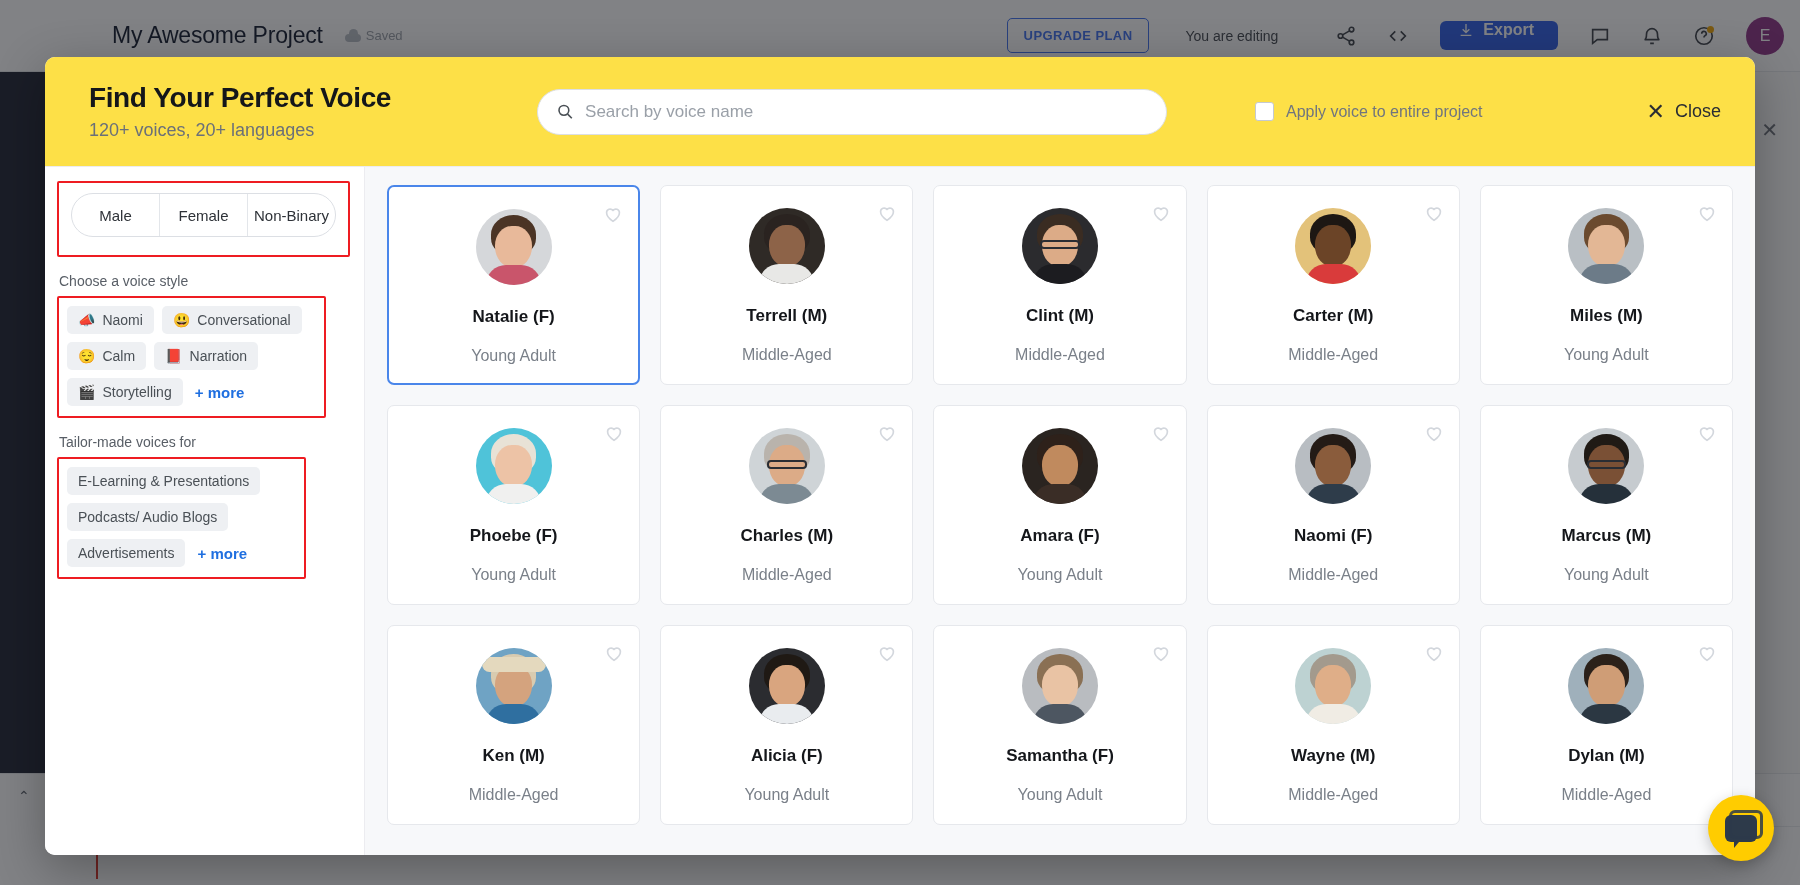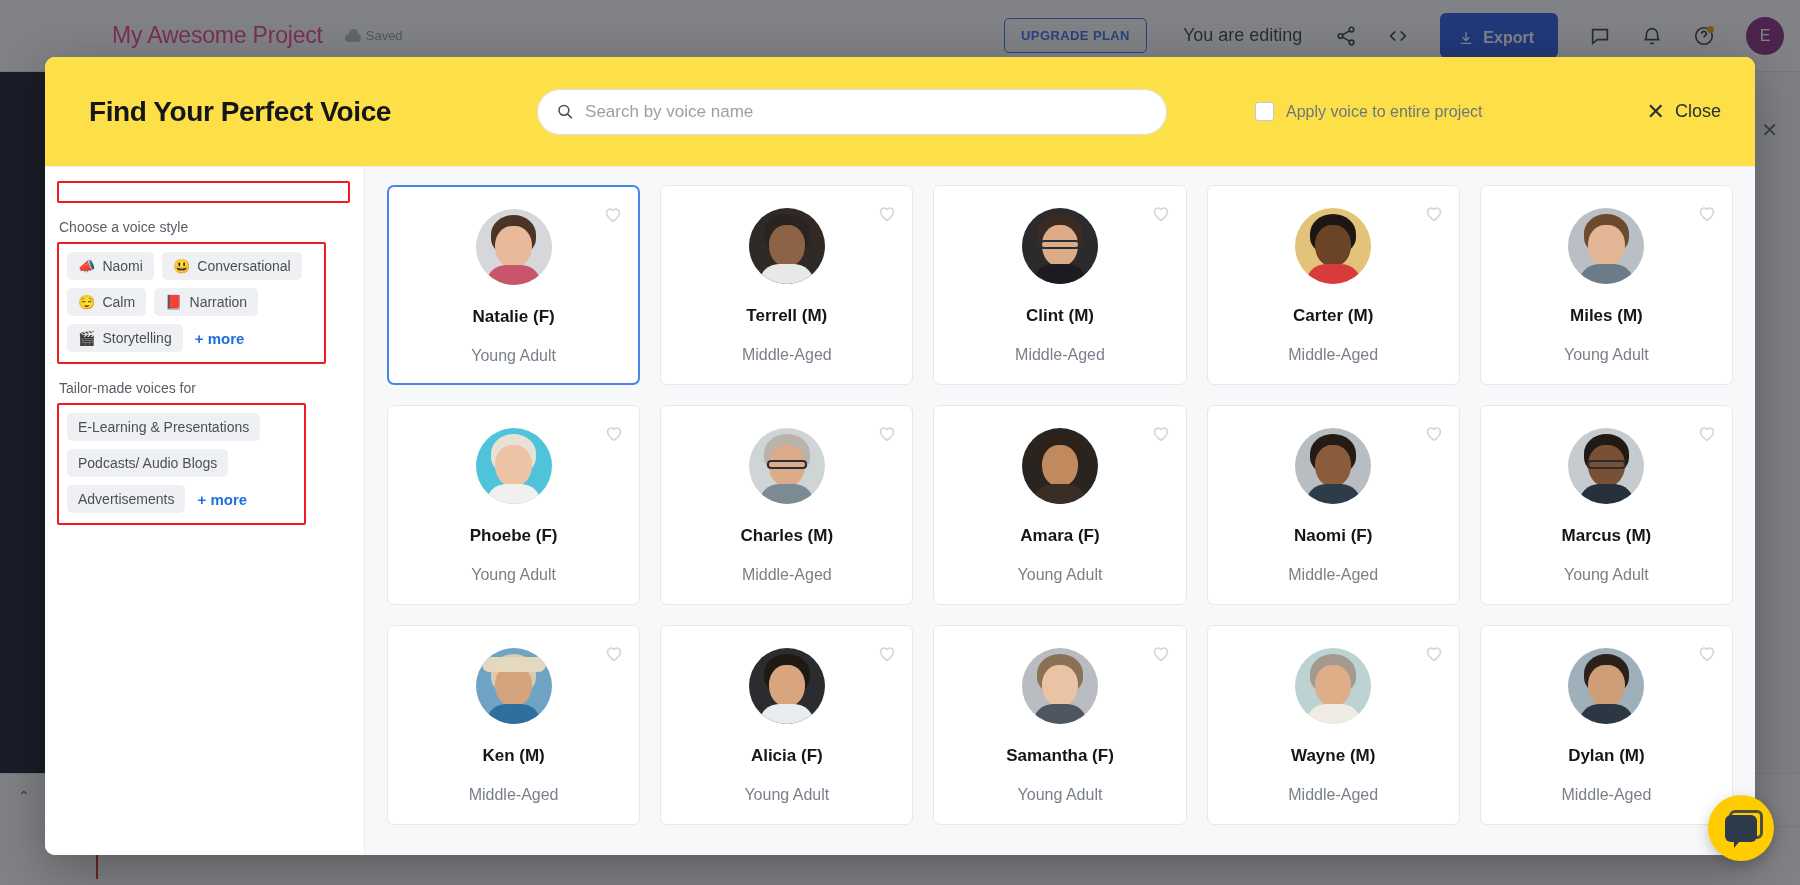--- a/index.html
+++ b/index.html
@@ -11,40 +11,40 @@
   }
 
   
   #app-bg { position: absolute; inset: 0; background: #fbfbfc; }
 
   .bg-topbar {
     position: absolute; top: 0; left: 0; right: 0; height: 72px;
     background: #ffffff; border-bottom: 1px solid #e6e8ec;
     display: flex; align-items: center; padding-left: 112px;
   }
-  .bg-proj-title { font-size: 23px; font-weight: 400; color: #ec4899; letter-spacing: -0.2px; }
+  .bg-proj-title { font-size: 23px; font-weight: 400; color: #0f172a; letter-spacing: -0.2px; }
   .bg-saved { display: flex; align-items: center; gap: 5px; margin-left: 22px; color: #9aa0a8; font-size: 13px; }
   .cloud-ico { width: 16px; height: 12px; position: relative; }
   .cloud-ico::before { content:""; position:absolute; left:0; bottom:0; width:16px; height:8px; background:#b9bec6; border-radius:5px; }
   .cloud-ico::after { content:""; position:absolute; left:4px; bottom:4px; width:9px; height:9px; background:#b9bec6; border-radius:50%; }
 
   .bg-topbar-right { margin-left: auto; display: flex; align-items: center; gap: 12px; padding-right: 16px; }
   .upgrade-btn {
     border: 1px solid #3c6ff0; color: #3c6ff0; background: #fff;
     font-size: 13px; font-weight: 700; letter-spacing: .4px;
     padding: 9px 16px; border-radius: 5px; margin-right: 24px;
   }
-  .you-edit { font-size: 18px; color: #40454d; margin-right: 12px; }
+  .you-edit { font-size: 14px; color: #40454d; margin-right: 36px; }
   .ic-btn {
     width: 40px; height: 40px; display: flex; align-items: center; justify-content: center;
     color: #3a3f46; border-radius: 6px;
   }
   .export-btn {
     background: #2b5ce6; color: #fff; font-size: 16px; font-weight: 600;
-    padding: 16px 24px 11px 18px; border-radius: 6px; display: flex; align-items: center; gap: 9px;
+    padding: 0 24px 11px 18px; border-radius: 6px; display: flex; align-items: center; gap: 9px;
     margin: 0 10px;
   }
   .avatar-e {
     width: 38px; height: 38px; border-radius: 50%; background: #8d2f84; color: #fff;
     display: flex; align-items: center; justify-content: center; font-size: 16px; margin-left: 10px;
   }
   .notif-dot { position: absolute; width: 7px; height: 7px; border-radius: 50%; background: #f0a500; margin: -12px 0 0 12px; }
 
   .bg-railbar {
     position: absolute; top: 0; left: 0; width: 88px; bottom: 0; background: #1c2030;
@@ -357,20 +357,21 @@
   </div>
 </div>
 
 <div id="overlay"></div>
 
 <div id="modal">
 
   <div class="modal-head">
     <div class="head-titles">
       <div class="head-title">Find Your Perfect Voice</div>
+      <div class="head-sub">120+ voices, 20+ languages</div>
     </div>
 
     <div class="search-wrap">
       <svg width="19" height="19" viewBox="0 0 24 24" fill="none" stroke="#4a5056" stroke-width="2.1">
           <circle cx="10.5" cy="10.5" r="6.5"></circle>
           <path d="M15.5 15.5 21 21"></path>
         </svg>
       <input class="search-input" placeholder="Search by voice name" style="">
     </div>
 
@@ -384,20 +385,25 @@
       <span class="close-label">Close</span>
     </div>
   </div>
 
   <div class="modal-body">
 
     <div class="filters">
 
       <div class="group-a hl-box">
 
+        <div class="seg">
+          <div class="seg-btn">Male</div>
+          <div class="seg-btn">Female</div>
+          <div class="seg-btn">Non-Binary</div>
+        </div>
 
 
       </div>
 
       <div class="sec-label">Choose a voice style</div>
       <div class="chips-box hl-box">
         <div class="chips" id="style-chips">
             <div class="chip">
               <span class="emo">📣</span>
               <span>Naomi</span>

